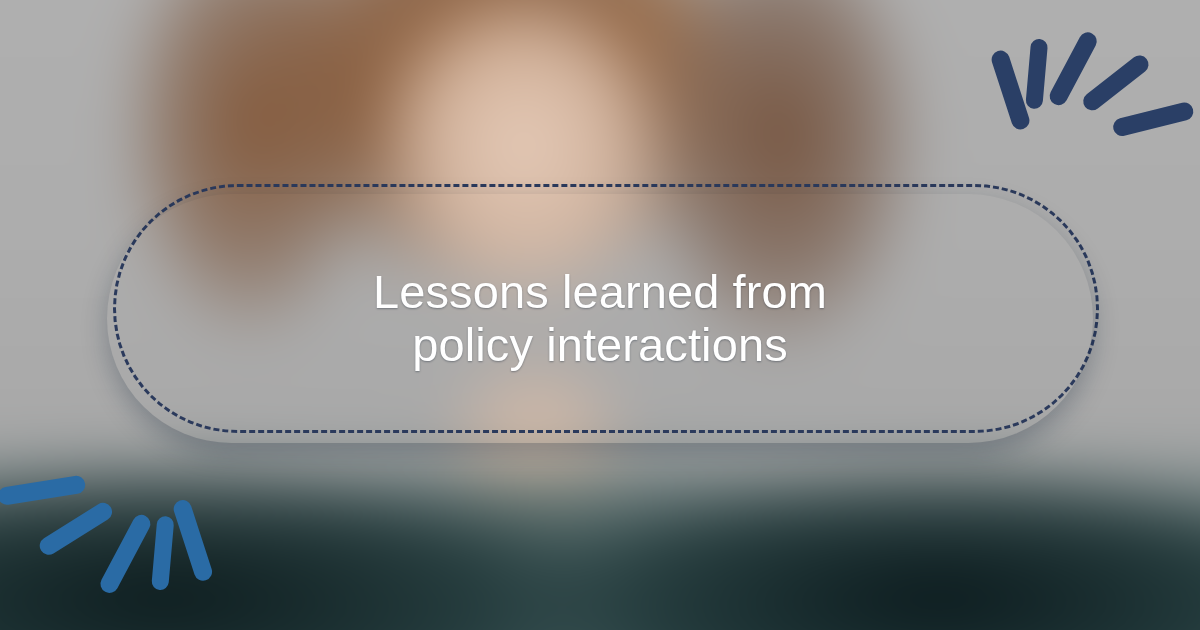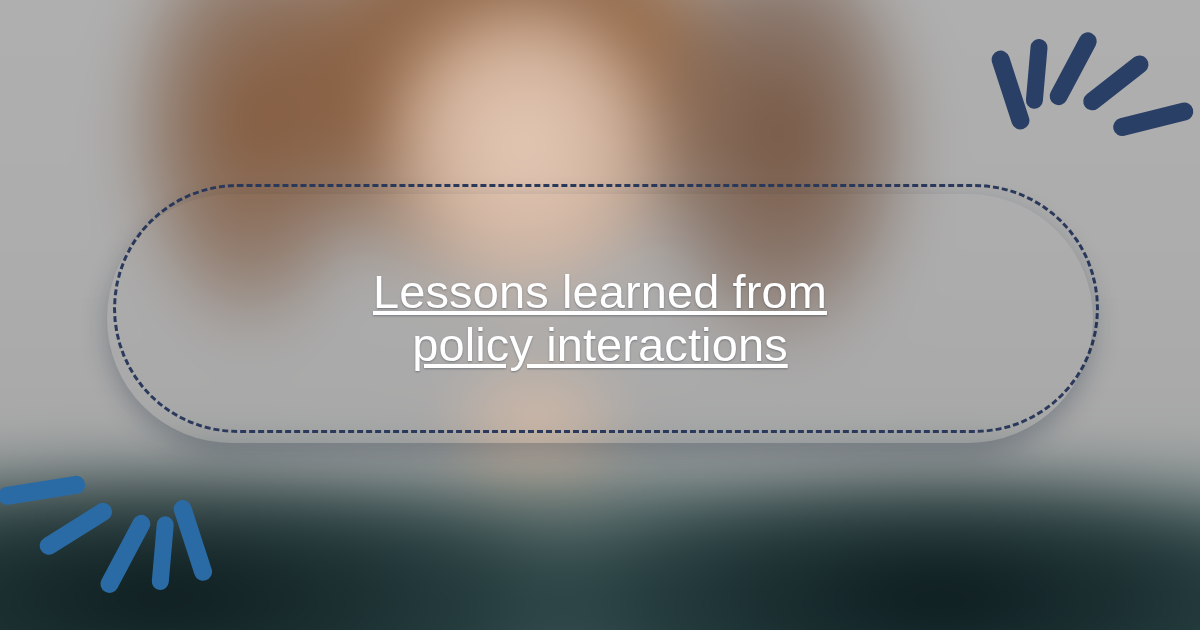--- a/index.html
+++ b/index.html
@@ -102,21 +102,20 @@
   .card-title {
     color: #ffffff;
     font-size: 47px;
     line-height: 1.12;
     font-weight: 400;
     text-align: center;
     letter-spacing: 0.1px;
     text-shadow: 0 1px 2px rgba(8,22,40,0.35);
     white-space: pre-line;
     margin: 0;
-    text-decoration: underline;
   }
 </style>
 </head>
 <body>
 
 <div id="banner">
 
   <div class="bg-layer">
     <div class="bg-base"></div>
   </div>

